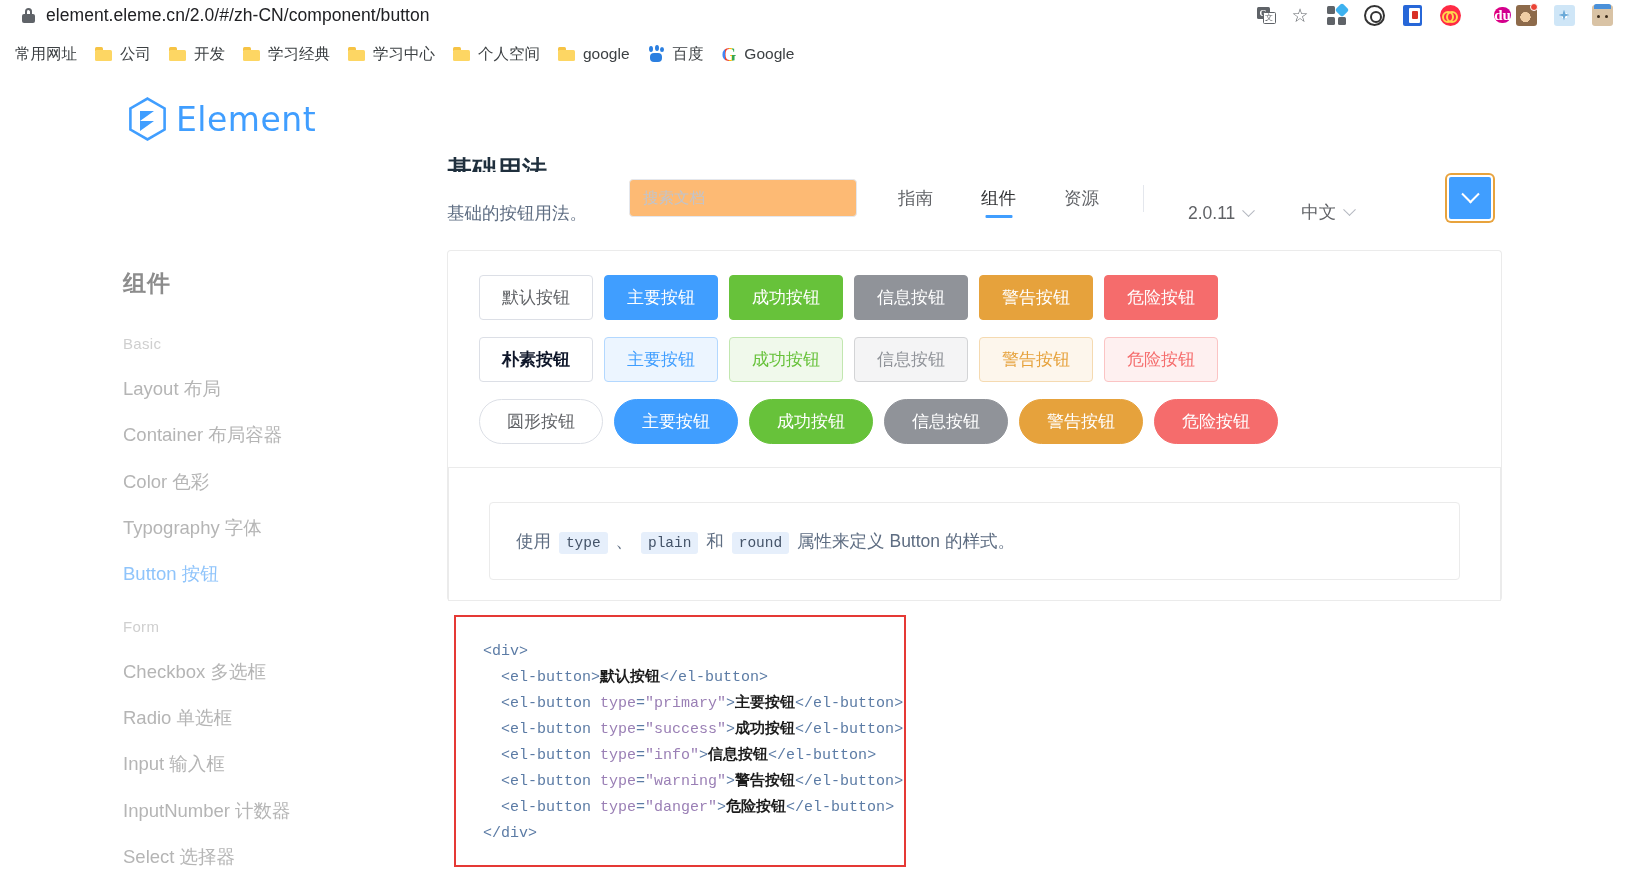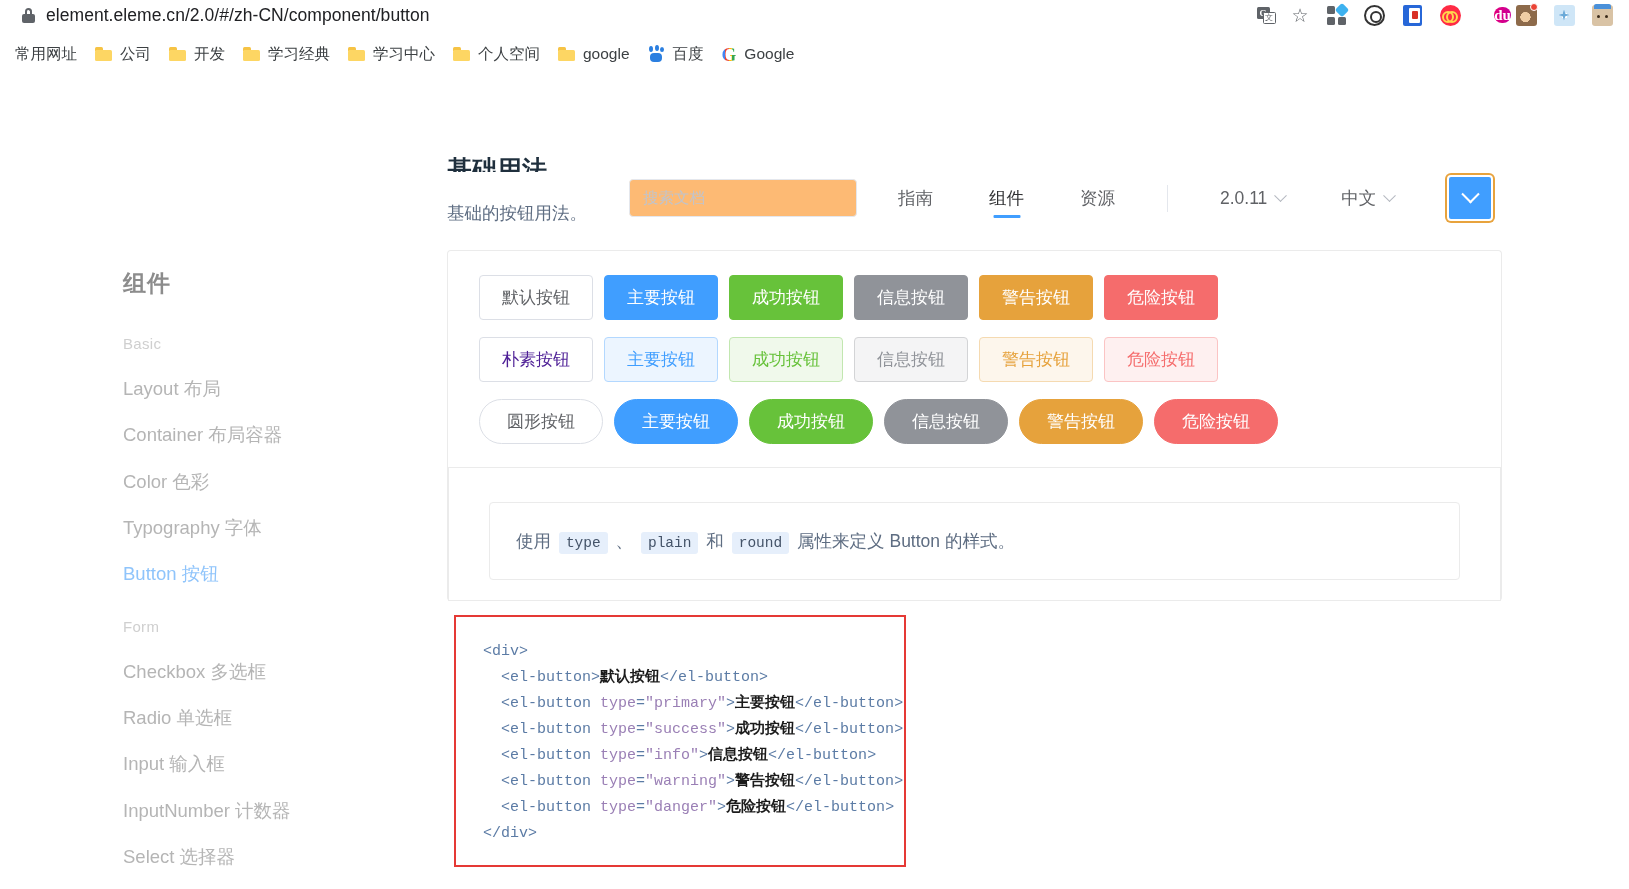--- a/index.html
+++ b/index.html
@@ -151,21 +151,21 @@
     position:absolute; left: 629px; top: 107px; width: 228px; height: 38px;
     border: 1px solid #e4e7ed; border-radius: 4px; background:#fdba74;
     display:flex; align-items:center; padding: 0 13px;
   }
   #search-box input {
     border:none; outline:none; width:100%; font-size:15.5px; color:#606266;
     font-family:"Liberation Sans", sans-serif; background:transparent;
   }
   #search-box input::placeholder { color:#c0c4cc; }
 
-  #main-nav { position:absolute; left: 874px; top: 100px; display:flex; align-items:center;gap:8px; }
+  #main-nav { position:absolute; left: 874px; top: 100px; display:flex; align-items:flex-end; }
   .nav-item {
     font-size: 17.5px; color:#606266; padding: 0 24px; height:52px; line-height:52px;
     position: relative; white-space:nowrap;
   }
   .nav-item.active { color: #303133; }
   .nav-item.active:after {
     content:""; position:absolute; left:50%; transform:translateX(-50%);
     bottom: 6px; width: 27px; height: 3px; background:#409eff; border-radius:1px;
   }
   #nav-divider { width:1px; height:27px; background:#e4e7ed; margin: 0 20px; align-self:center; }
@@ -216,21 +216,21 @@
   .el-btn.round { border-radius: 23px; padding: 0 27px; }
 
   
   .t-default { background:#fff; border-color:#dcdfe6; color:#606266; }
   .t-primary { background:#409eff; border-color:#409eff; color:#fff; }
   .t-success { background:#67c23a; border-color:#67c23a; color:#fff; }
   .t-info    { background:#909399; border-color:#909399; color:#fff; }
   .t-warning { background:#e6a23c; border-color:#e6a23c; color:#fff; }
   .t-danger  { background:#f56c6c; border-color:#f56c6c; color:#fff; }
   
-  .p-default { background:#fff; border-color:#dcdfe6; color:#4c1d95; }
+  .p-default { background:#fff; border-color:#dcdfe6; color:#0f172a;font-weight:bold; }
   .p-primary { background:#ecf5ff; border-color:#b3d8ff; color:#409eff; }
   .p-success { background:#f0f9eb; border-color:#c2e7b0; color:#67c23a; }
   .p-info    { background:#f4f4f5; border-color:#d3d4d6; color:#909399; }
   .p-warning { background:#fdf6ec; border-color:#f5dab1; color:#e6a23c; }
   .p-danger  { background:#fef0f0; border-color:#fbc4c4; color:#f56c6c; }
 
   .demo-desc-box {
     border-top: 1px solid #ebebeb; padding: 20px 24px 20px 24px; background:#fff;
     border: 1px solid #ebebeb; border-top: 1px solid #ebebeb;
     margin-top: -1px;
@@ -386,20 +386,29 @@
       <span class="google-g">G</span>
       <span class="bm-label">Google</span>
     </div>
   </div>
 </div>
 
 <div id="page">
 
   <div id="site-header">
 
+    <div id="logo-wrap">
+      <span id="logo-hex">
+        <svg width="39" height="44" viewBox="0 0 39 44">
+          <path d="M19.5 1.6 L36.6 11.4 L36.6 32.6 L19.5 42.4 L2.4 32.6 L2.4 11.4 Z" fill="none" stroke="#409eff" stroke-width="2.6"></path>
+          <path d="M12 14 L26 14 L12 24 L26 24 L12 34 Z" fill="#409eff"></path>
+        </svg>
+      </span>
+      <span id="logo-text">Element</span>
+    </div>
 
     <div id="search-box">
       <input type="text" placeholder="搜索文档" style="">
     </div>
 
     <div id="main-nav">
       <div class="nav-item">指南</div>
       <div class="nav-item active">组件</div>
       <div class="nav-item">资源</div>
       <div id="nav-divider"></div>

